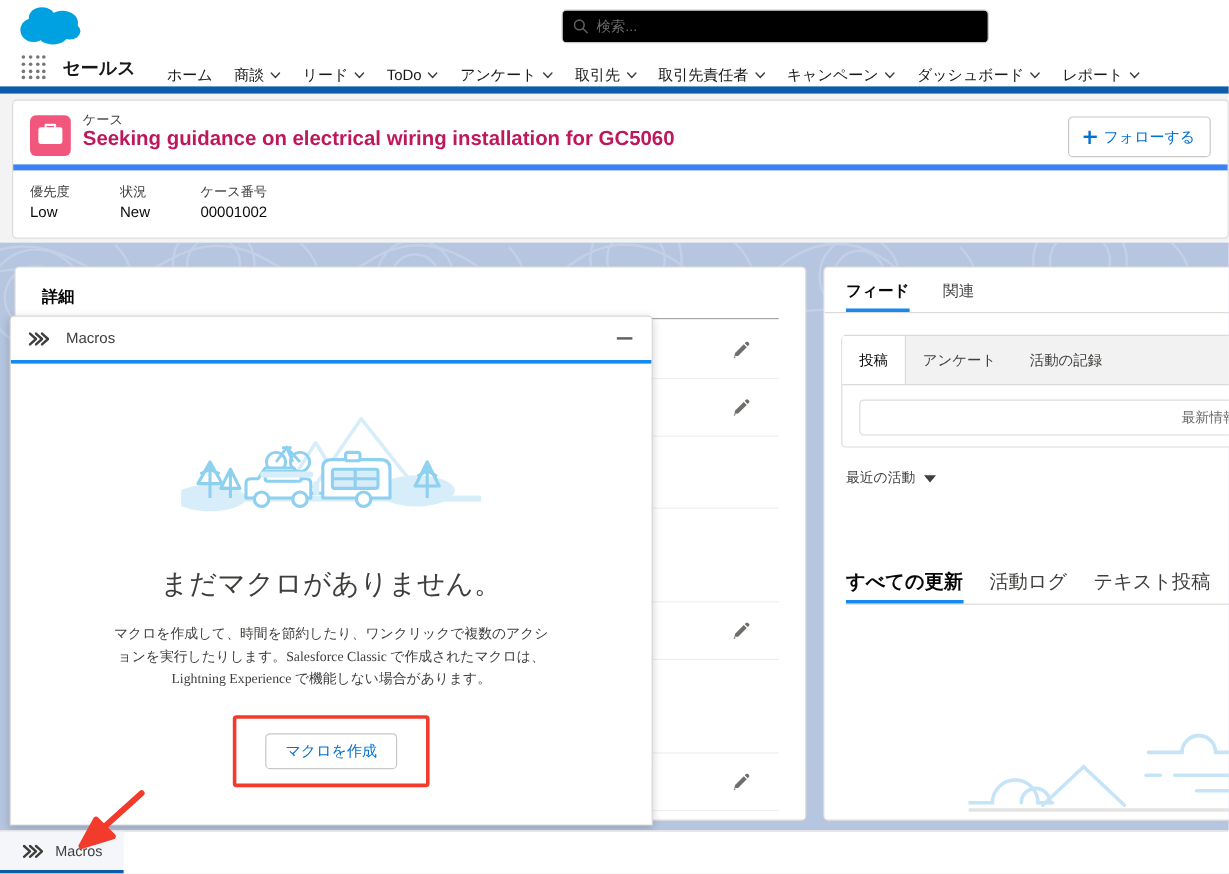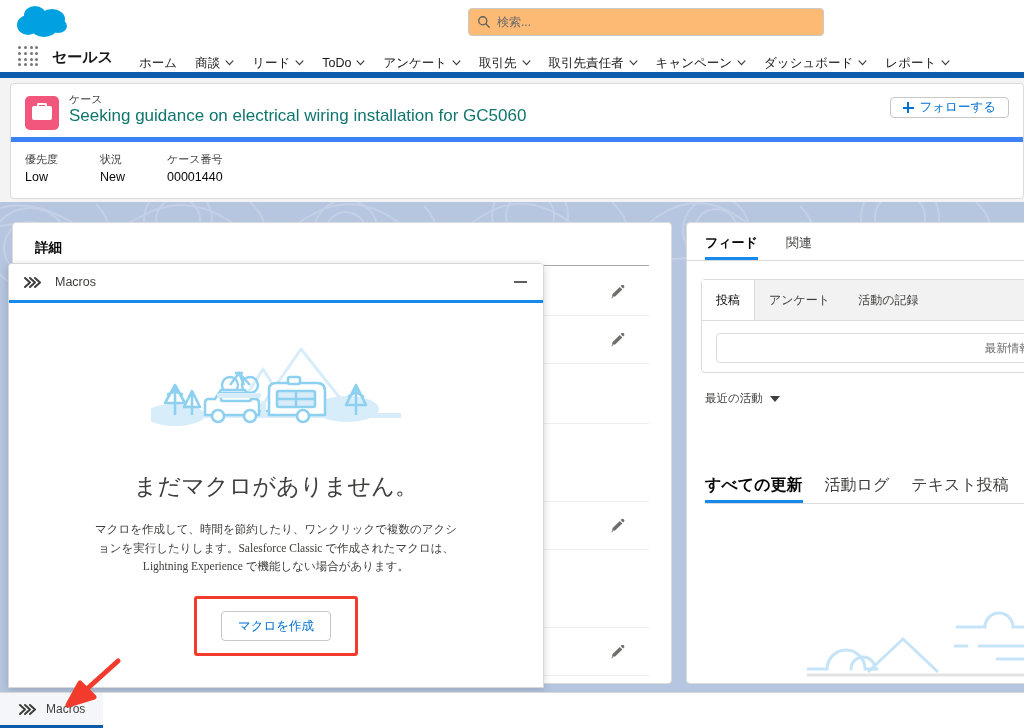--- a/index.html
+++ b/index.html
@@ -19,21 +19,21 @@
     background: #ffffff; z-index: 40;
   }
   .sf-cloud {
     position: absolute; left: 14px; top: 4px; width: 56px; height: 36px;
   }
   .search-wrap {
     position: absolute; left: 468px; top: 8px; width: 356px; height: 28px;
   }
   .search-box {
     width: 100%; height: 28px; border: 1px solid #c9c9c9; border-radius: 4px;
-    background: #fdba74; display: flex; align-items: center; padding: 0 8px;
+    background: #000000; display: flex; align-items: center; padding: 0 8px;
   }
   .search-ico { width: 14px; height: 14px; flex: 0 0 14px; margin-right: 6px; }
   .search-ph { font-size: 12px; color: #6b6b6b; line-height: 1; }
 
   
   .navrow {
     position: absolute; left: 0; top: 42px; width: 1024px; height: 30px;
     display: flex; align-items: center; padding-left: 18px;
     white-space: nowrap;
   }
@@ -78,24 +78,24 @@
     position: absolute; left: 12px; top: 7px; width: 10px; height: 5px;
     border: 2px solid #fff; border-bottom: none;
     border-radius: 2px 2px 0 0;
   }
   .rec-eyebrow {
     position: absolute; left: 58px; top: 8px;
     font-size: 11px; color: #3e3e3c;
   }
   .rec-title {
     position: absolute; left: 58px; top: 22px;
-    font-size: 17px; font-weight: 400; color: #0f766e; white-space: nowrap;
+    font-size: 17px; font-weight: 700; color: #be185d; white-space: nowrap;
   }
   .follow-btn {
-    position: absolute; right: 14px; top: 13px; height: 21px;
+    position: absolute; right: 14px; top: 13px; height: 34px;
     min-width: 108px; border: 1px solid #c9c7c5; border-radius: 4px;
     background: #fff; display: flex; align-items: center; gap: 6px;
     padding: 0 12px; font-size: 12.5px; color: #0070d2; white-space: nowrap;
   }
   .plus { position: relative; width: 11px; height: 11px; flex: 0 0 11px; }
   .plus::before, .plus::after {
     content: ""; position: absolute; background: #0070d2;
   }
   .plus::before { left: 0; top: 4.5px; width: 11px; height: 2px; }
   .plus::after { left: 4.5px; top: 0; width: 2px; height: 11px; }
@@ -393,21 +393,21 @@
           <div class="fld">
             <div class="lbl">優先度</div>
             <div class="val">Low</div>
           </div>
           <div class="fld">
             <div class="lbl">状況</div>
             <div class="val">New</div>
           </div>
           <div class="fld">
             <div class="lbl">ケース番号</div>
-            <div class="val">00001440</div>
+            <div class="val">00001002</div>
           </div>
         </div>
     </div>
   </div>
 
   <div class="bodybg">
     <svg width="1024" height="490" viewBox="0 0 1024 490">
       <g fill="none" stroke="#c6d2e8" stroke-width="2" opacity="0.85">
         <path d="M-20,14 q40,-22 84,2 q38,22 78,-2 q42,-24 86,4 q40,24 82,-4 q42,-26 88,6 q42,26 84,-6 q44,-28 90,8 q44,28 86,-8 q46,-30 92,10 q40,24 80,-2"></path>
         <path d="M-20,30 q46,-18 92,4 q44,22 88,-2 q46,-24 94,6 q46,28 92,-4 q48,-28 96,8 q48,30 94,-6 q50,-30 98,10 q40,22 78,0"></path>

